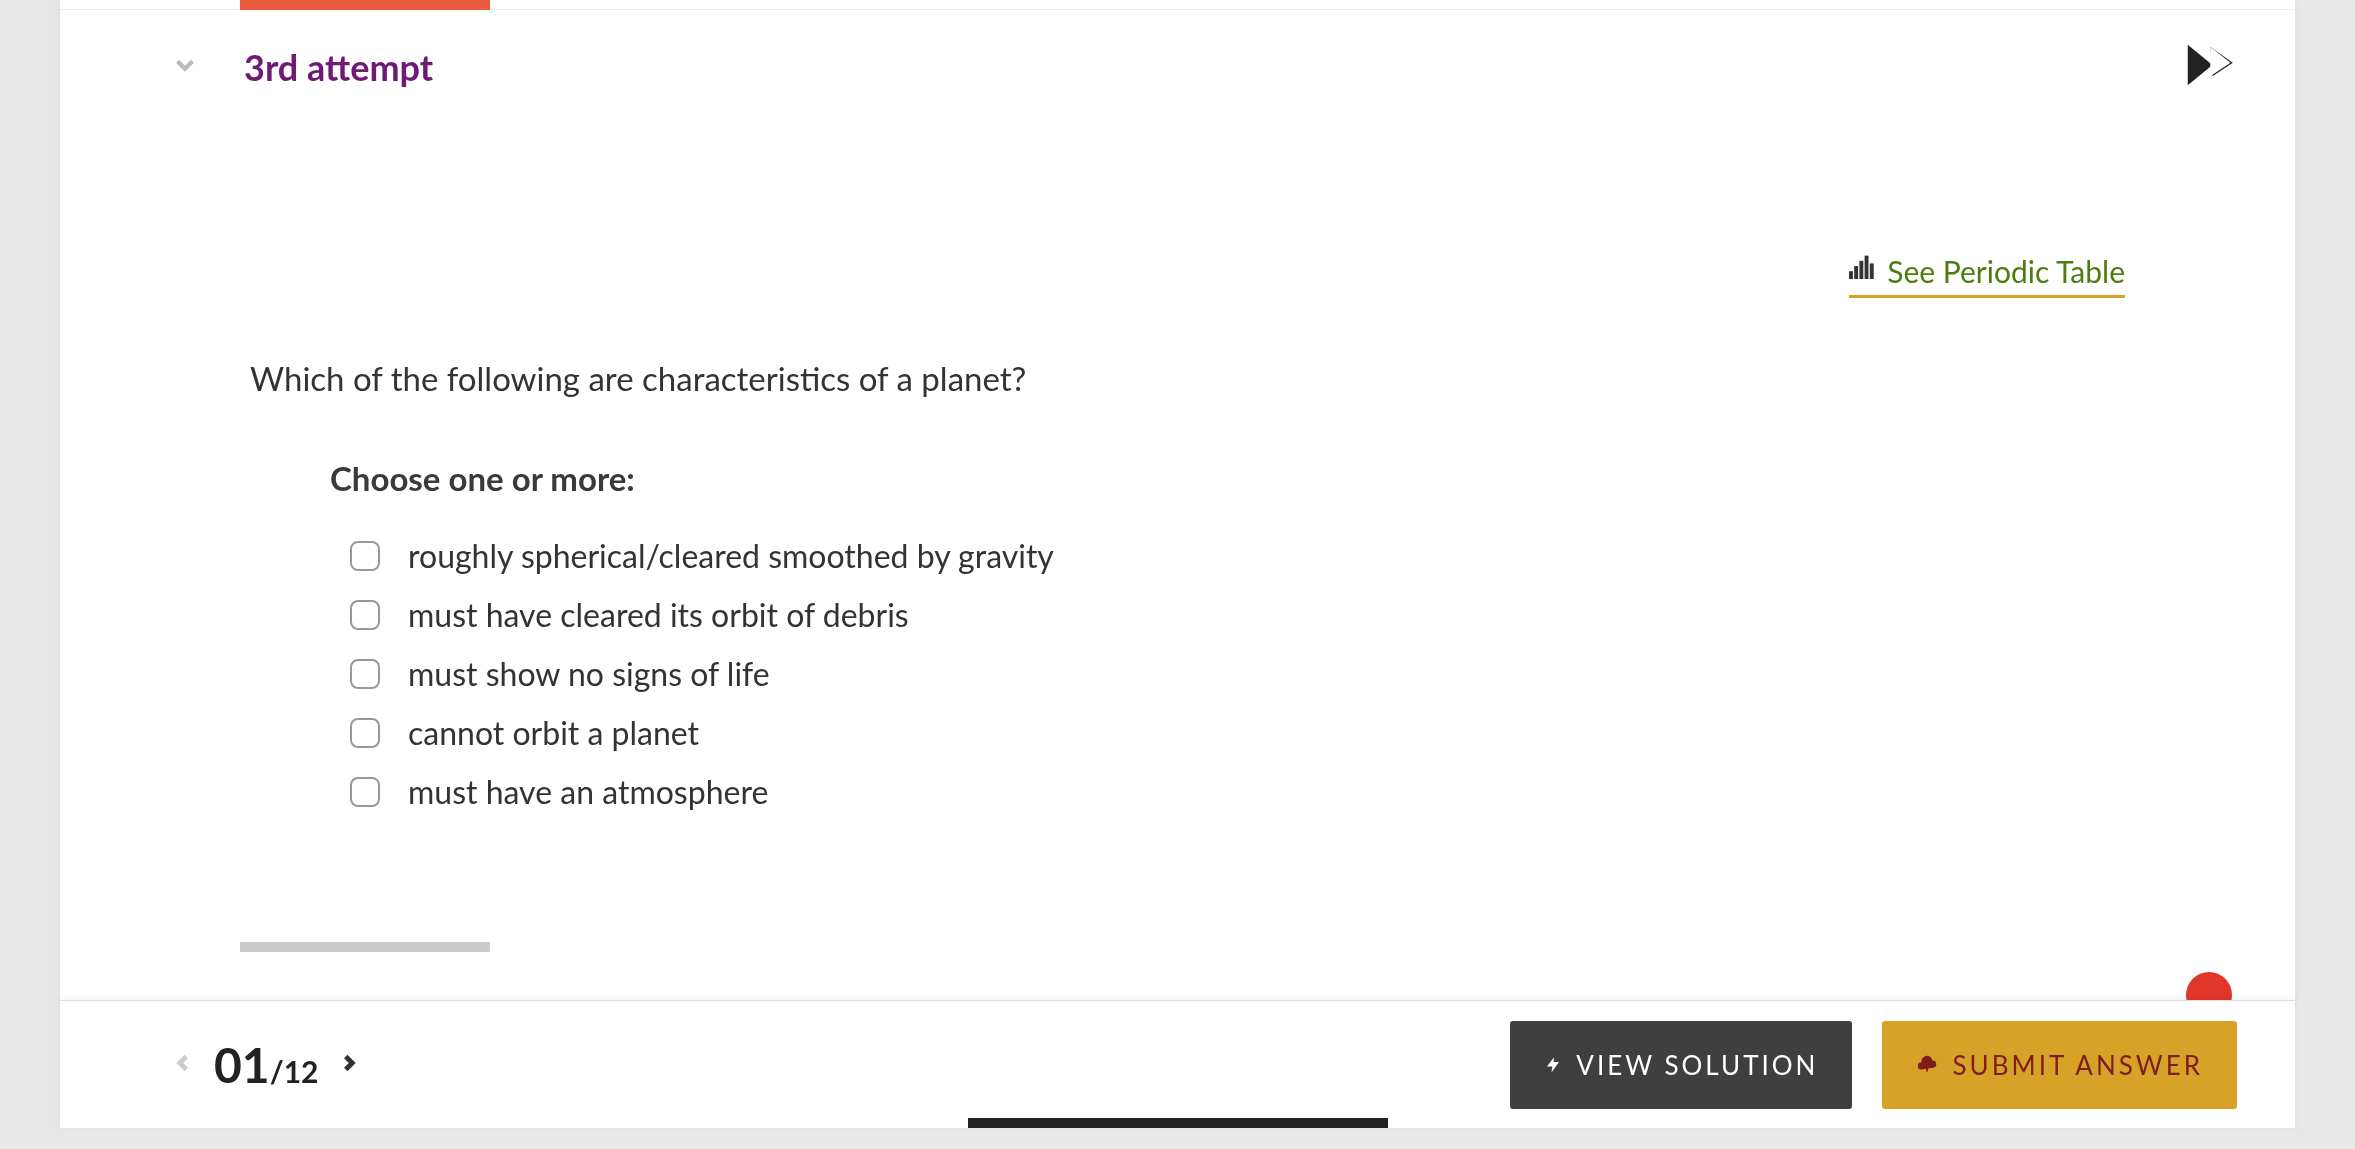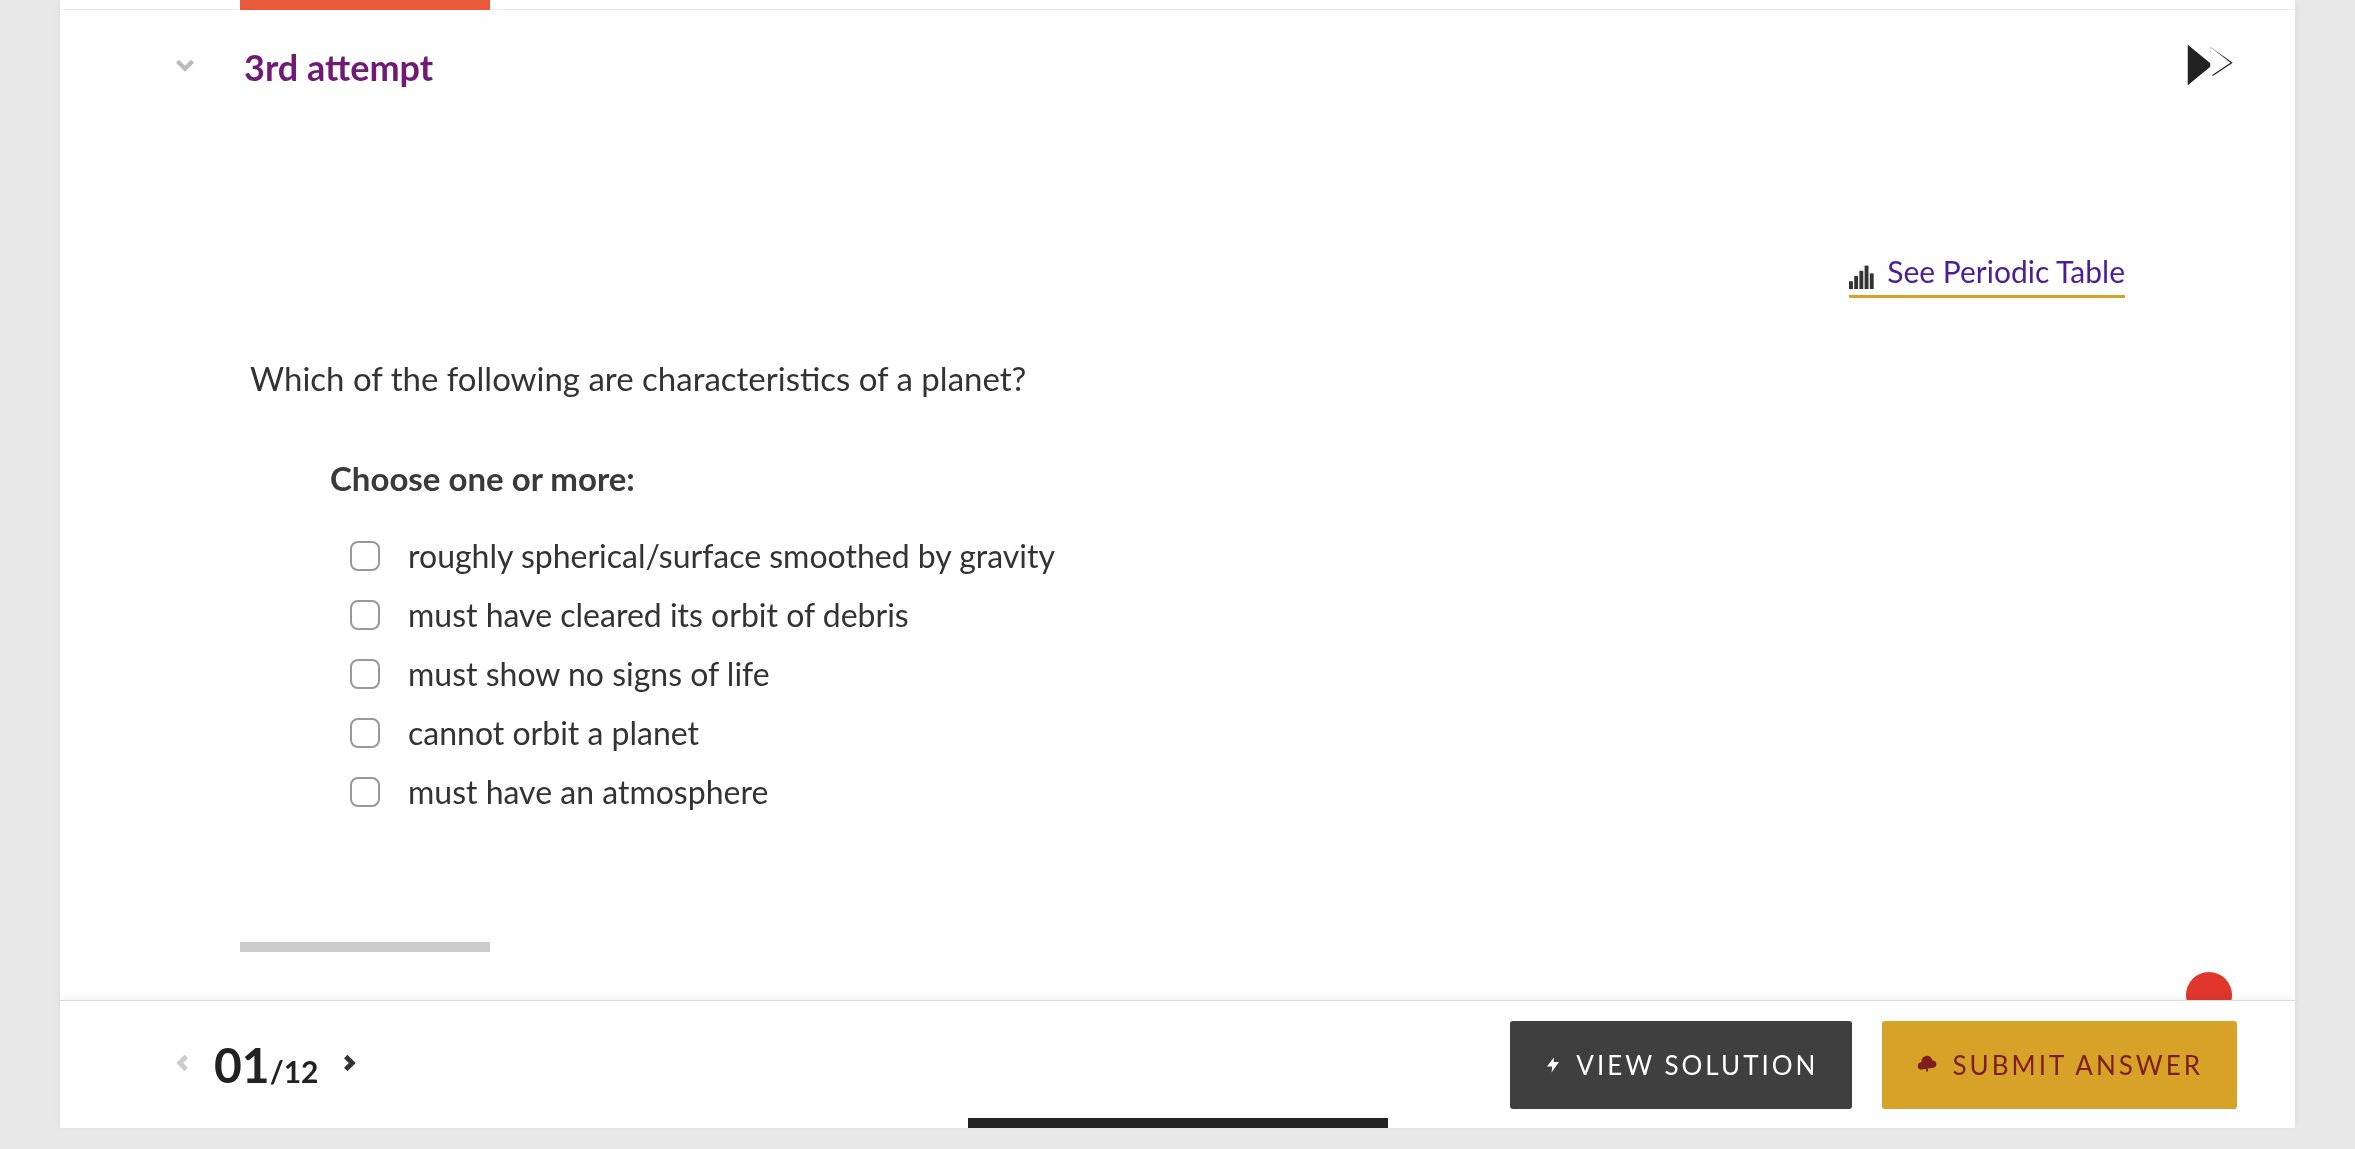--- a/index.html
+++ b/index.html
@@ -58,24 +58,24 @@
   .flag-icon {
     cursor: pointer;
   }
   .periodic-row {
     display: flex;
     justify-content: flex-end;
     padding: 130px 170px 0 0;
   }
   .periodic-link {
     display: inline-flex;
-    align-items: flex-end;
+    align-items: flex-start;
     gap: 12px;
     font-size: 30px;
-    color: #4c1d95;
+    color: #4d7c0f;
     border-bottom: 3px solid #d6a227;
     padding-bottom: 6px;
     cursor: pointer;
   }
   .question-block {
     padding: 60px 0 0 190px;
   }
   .question-text {
     font-size: 33px;
     color: #333;
@@ -233,21 +233,21 @@
         <span>See Periodic Table</span>
       </span>
     </div>
 
     <div class="question-block">
       <div class="question-text">Which of the following are characteristics of a planet?</div>
       <div class="instruction">Choose one or more:</div>
       <div class="options">
         <div class="option-row">
           <span class="checkbox"></span>
-          <span class="option-label">roughly spherical/surface smoothed by gravity</span>
+          <span class="option-label">roughly spherical/cleared smoothed by gravity</span>
         </div>
         <div class="option-row">
           <span class="checkbox"></span>
           <span class="option-label">must have cleared its orbit of debris</span>
         </div>
         <div class="option-row">
           <span class="checkbox"></span>
           <span class="option-label">must show no signs of life</span>
         </div>
         <div class="option-row">

